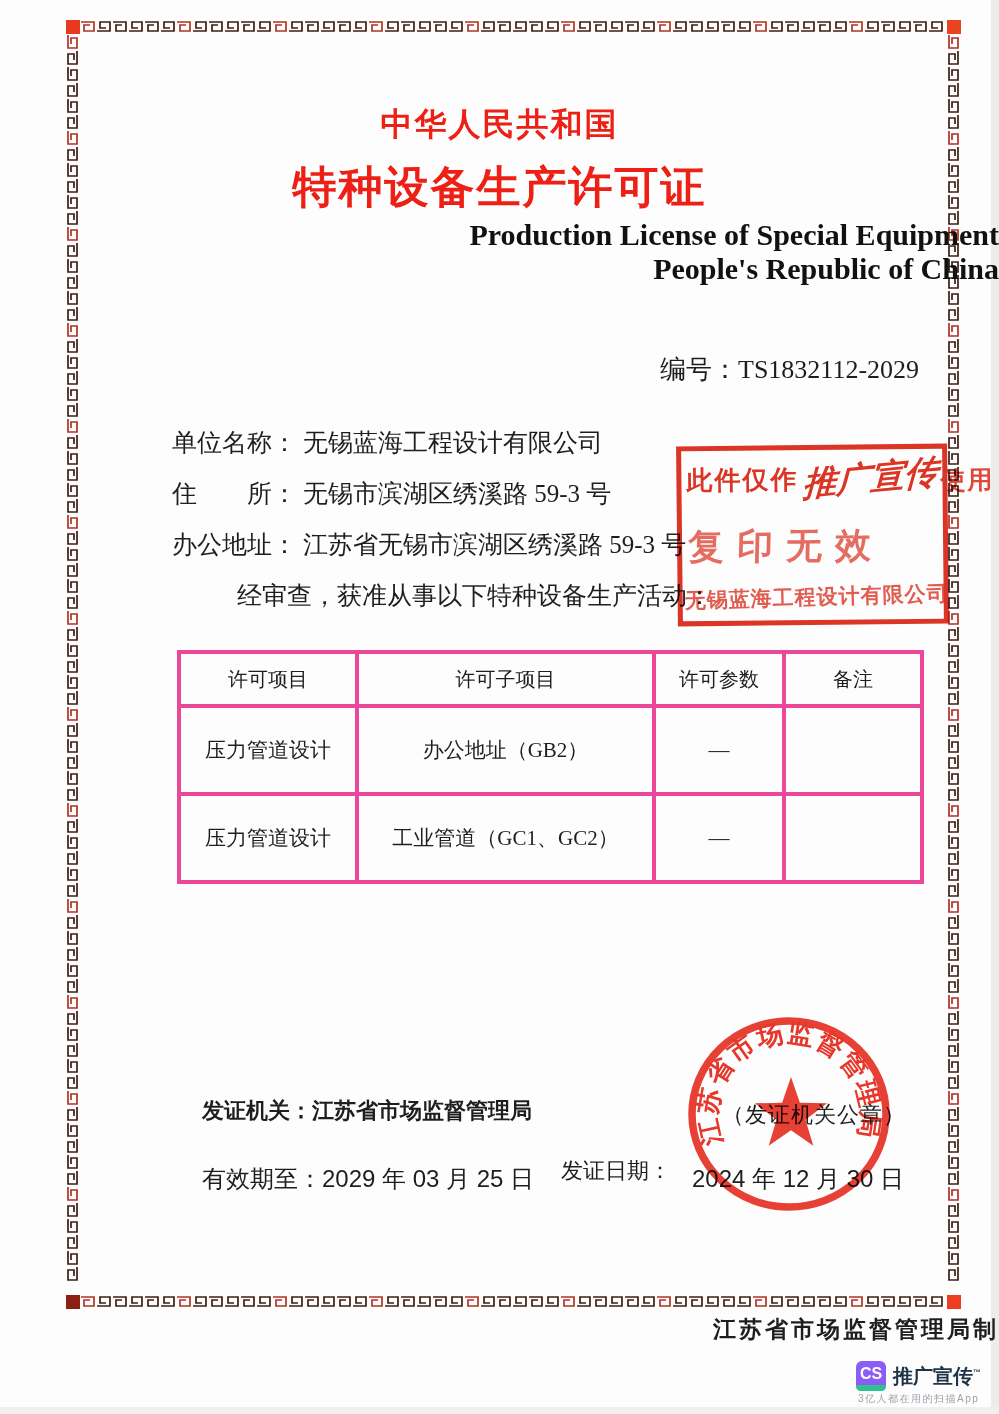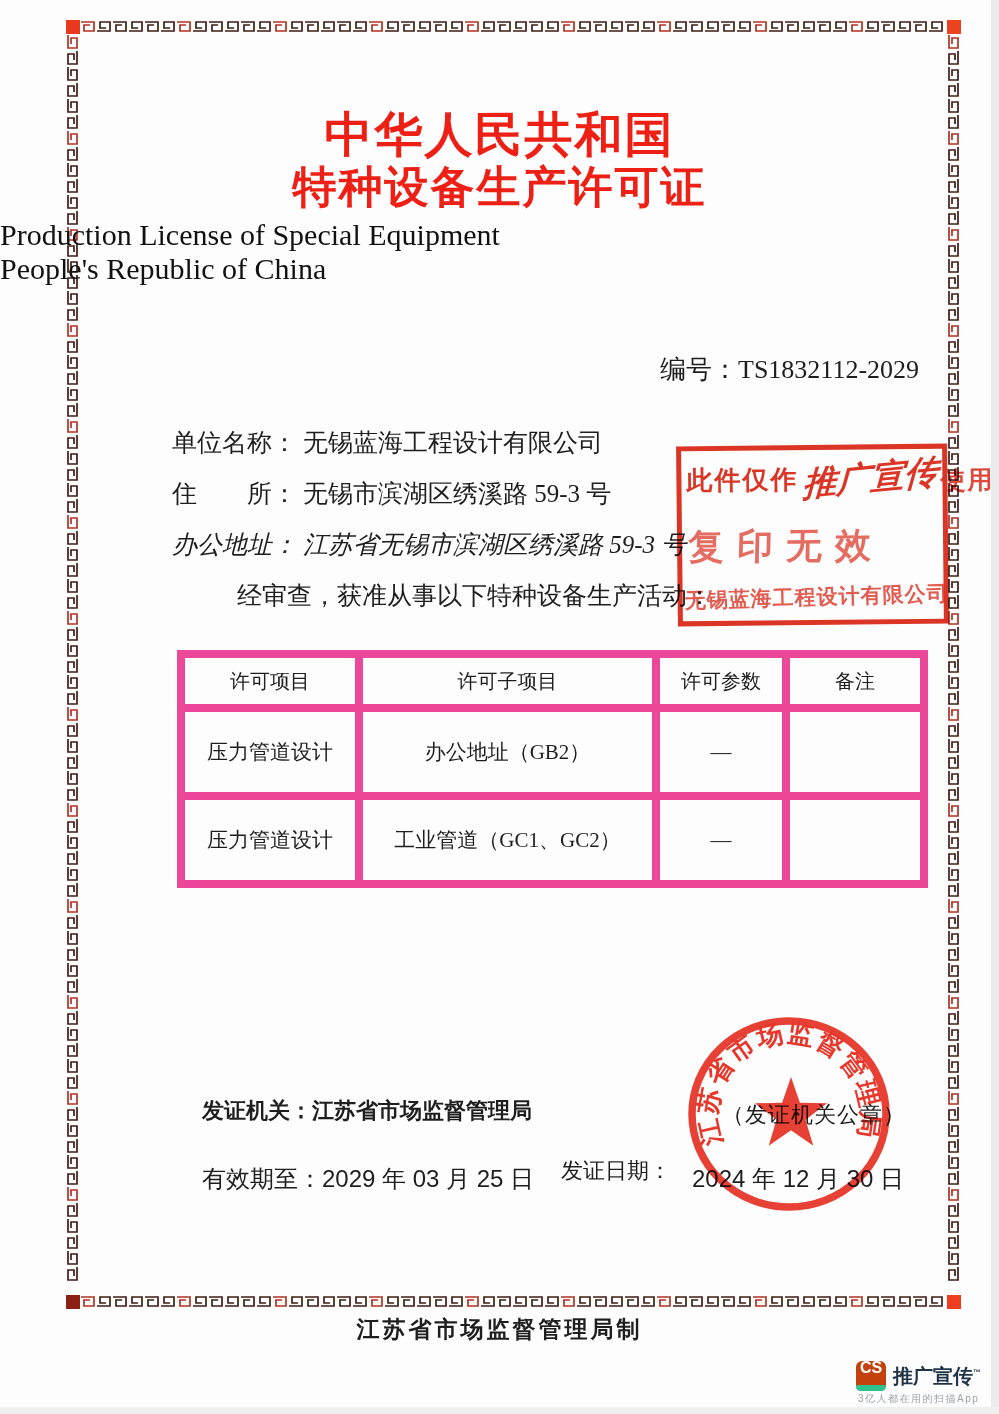--- a/index.html
+++ b/index.html
@@ -10,63 +10,63 @@
   .abs{position:absolute;}
   
   .fret{position:absolute;z-index:2;}
   .corner{position:absolute;width:14px;height:14px;z-index:3;}
   .corner.tl{left:66px;top:20px;background:#e8391f;}
   .corner.tr{left:947px;top:20px;background:#ea431f;}
   .corner.bl{left:66px;top:1295px;background:#8c2014;}
   .corner.br{left:947px;top:1295px;background:#ee3d1f;}
   
   .title-cn{left:0;right:0;text-align:center;color:#ee2015;font-weight:700;letter-spacing:2px;z-index:3;}
-  .title-cn.l1{top:103px;font-size:48px;}
+  .title-cn.l1{top:103px;font-size:32px;}
   .title-cn.l2{top:158px;font-size:44px;}
-  .title-en{left:0;right:0;text-align:left;font-weight:400;color:#111;z-index:3;}
+  .title-en{left:0;right:0;text-align:right;font-weight:700;color:#111;z-index:3;}
   .title-en.l1{top:218px;font-size:30px;}
   .title-en.l2{top:252px;font-size:30px;}
   
   .license-no{left:660px;top:352px;font-size:26px;z-index:3;}
   
   .field{left:172px;font-size:25px;z-index:3;white-space:nowrap;}
   .field .val{margin-left:6px;}
-  .f0{top:426px;} .f1{top:477px;} .f2{top:528px;font-style:italic;}
+  .f0{top:426px;} .f1{top:477px;} .f2{top:528px;}
   .intro{left:237px;top:579px;font-size:25px;z-index:3;white-space:nowrap;}
   
   table.lic{position:absolute;left:177px;top:650px;width:743px;border-collapse:collapse;z-index:3;table-layout:fixed;}
-  table.lic th,table.lic td{border:8px solid #ec4899;text-align:center;vertical-align:middle;font-weight:400;font-size:20px;padding:0;}
+  table.lic th,table.lic td{border:4px solid #ec4899;text-align:center;vertical-align:middle;font-weight:400;font-size:20px;padding:0;}
   table.lic thead tr{height:54px;}
   table.lic tbody tr{height:88px;margin-left:12px;}
   table.lic td{font-size:21px;}
   
   .issuer{left:202px;top:1096px;font-size:22px;font-weight:700;z-index:3;white-space:nowrap;}
   .seal-note{left:722px;top:1100px;font-size:22px;letter-spacing:1px;z-index:3;white-space:nowrap;}
   .valid{left:202px;top:1163px;font-size:24px;z-index:3;white-space:nowrap;}
   .valid .num,.issue-val{font-family:"Liberation Sans","DejaVu Sans",sans-serif;}
   .issue-label{left:561px;top:1156px;font-size:22px;z-index:3;white-space:nowrap;}
   .issue-val{left:692px;top:1163px;font-size:24px;z-index:3;white-space:nowrap;}
-  .made-by{left:0;right:0;top:1314px;text-align:center;font-size:23px;font-weight:700;letter-spacing:3px;z-index:3;}
+  .made-by{left:0;right:0;top:1314px;text-align:right;font-size:23px;font-weight:700;letter-spacing:3px;z-index:3;}
   
   .stamp-rect{
     left:677px;top:445px;width:261px;height:170px;border:5px solid #dd3526;
     color:#dd3526;z-index:6;transform:rotate(-0.6deg);mix-blend-mode:multiply;
   }
   .stamp-rect .l1{position:absolute;left:5px;top:12px;white-space:nowrap;display:flex;align-items:flex-start;}
   .stamp-rect .l1 .a{font-size:26px;font-weight:700;letter-spacing:2px;}
   .stamp-rect .l1 .b{font-size:34px;font-weight:600;font-style:italic;transform:rotate(-5deg) skewX(-8deg);margin:-6px 2px 0 4px;}
   .stamp-rect .l1 .c{font-size:25px;font-weight:700;letter-spacing:2px;opacity:.9;margin-top:3px;}
   .stamp-rect .l2{position:absolute;left:6px;top:72px;font-size:36px;font-weight:700;letter-spacing:13px;opacity:.72;transform:skewX(-2deg);white-space:nowrap;}
   .stamp-rect .l3{position:absolute;left:2px;top:133px;font-size:21px;font-weight:600;letter-spacing:1px;opacity:.8;transform:rotate(-1deg);white-space:nowrap;}
   
   .stamp-round{left:686px;top:1014px;z-index:6;mix-blend-mode:multiply;}
   
   .wm{z-index:9;font-family:"Liberation Sans","DejaVu Sans",sans-serif;}
-  .wm-logo{left:856px;top:1361px;width:30px;height:30px;background:#c2410c;border-radius:6px;
-    display:flex;align-items:flex-start;justify-content:center;color:#fff;font-weight:700;font-size:16px;}
+  .wm-logo{left:856px;top:1361px;width:30px;height:30px;background:#8b5cf6;border-radius:6px;
+    display:flex;align-items:center;justify-content:center;color:#fff;font-weight:700;font-size:16px;}
   .wm-logo .teal{position:absolute;left:0;bottom:0;width:30px;height:6px;background:#2fc28f;border-radius:2px 2px 6px 6px;}
   .wm-logo .cs{position:relative;top:-2px;}
   .wm-name{left:893px;top:1363px;font-size:20px;font-weight:700;color:#1f3346;white-space:nowrap;}
   .wm-name sup{font-size:8px;}
   .wm-tag{left:858px;top:1392px;font-size:10px;letter-spacing:1.5px;color:#9ba2a8;white-space:nowrap;}
   
   .edge-r{left:991px;top:0;width:8px;height:1414px;background:#ececec;z-index:1;}
   .edge-b{left:0;top:1407px;width:999px;height:7px;background:#f0f0f0;z-index:1;}
 </style>
 </head>

